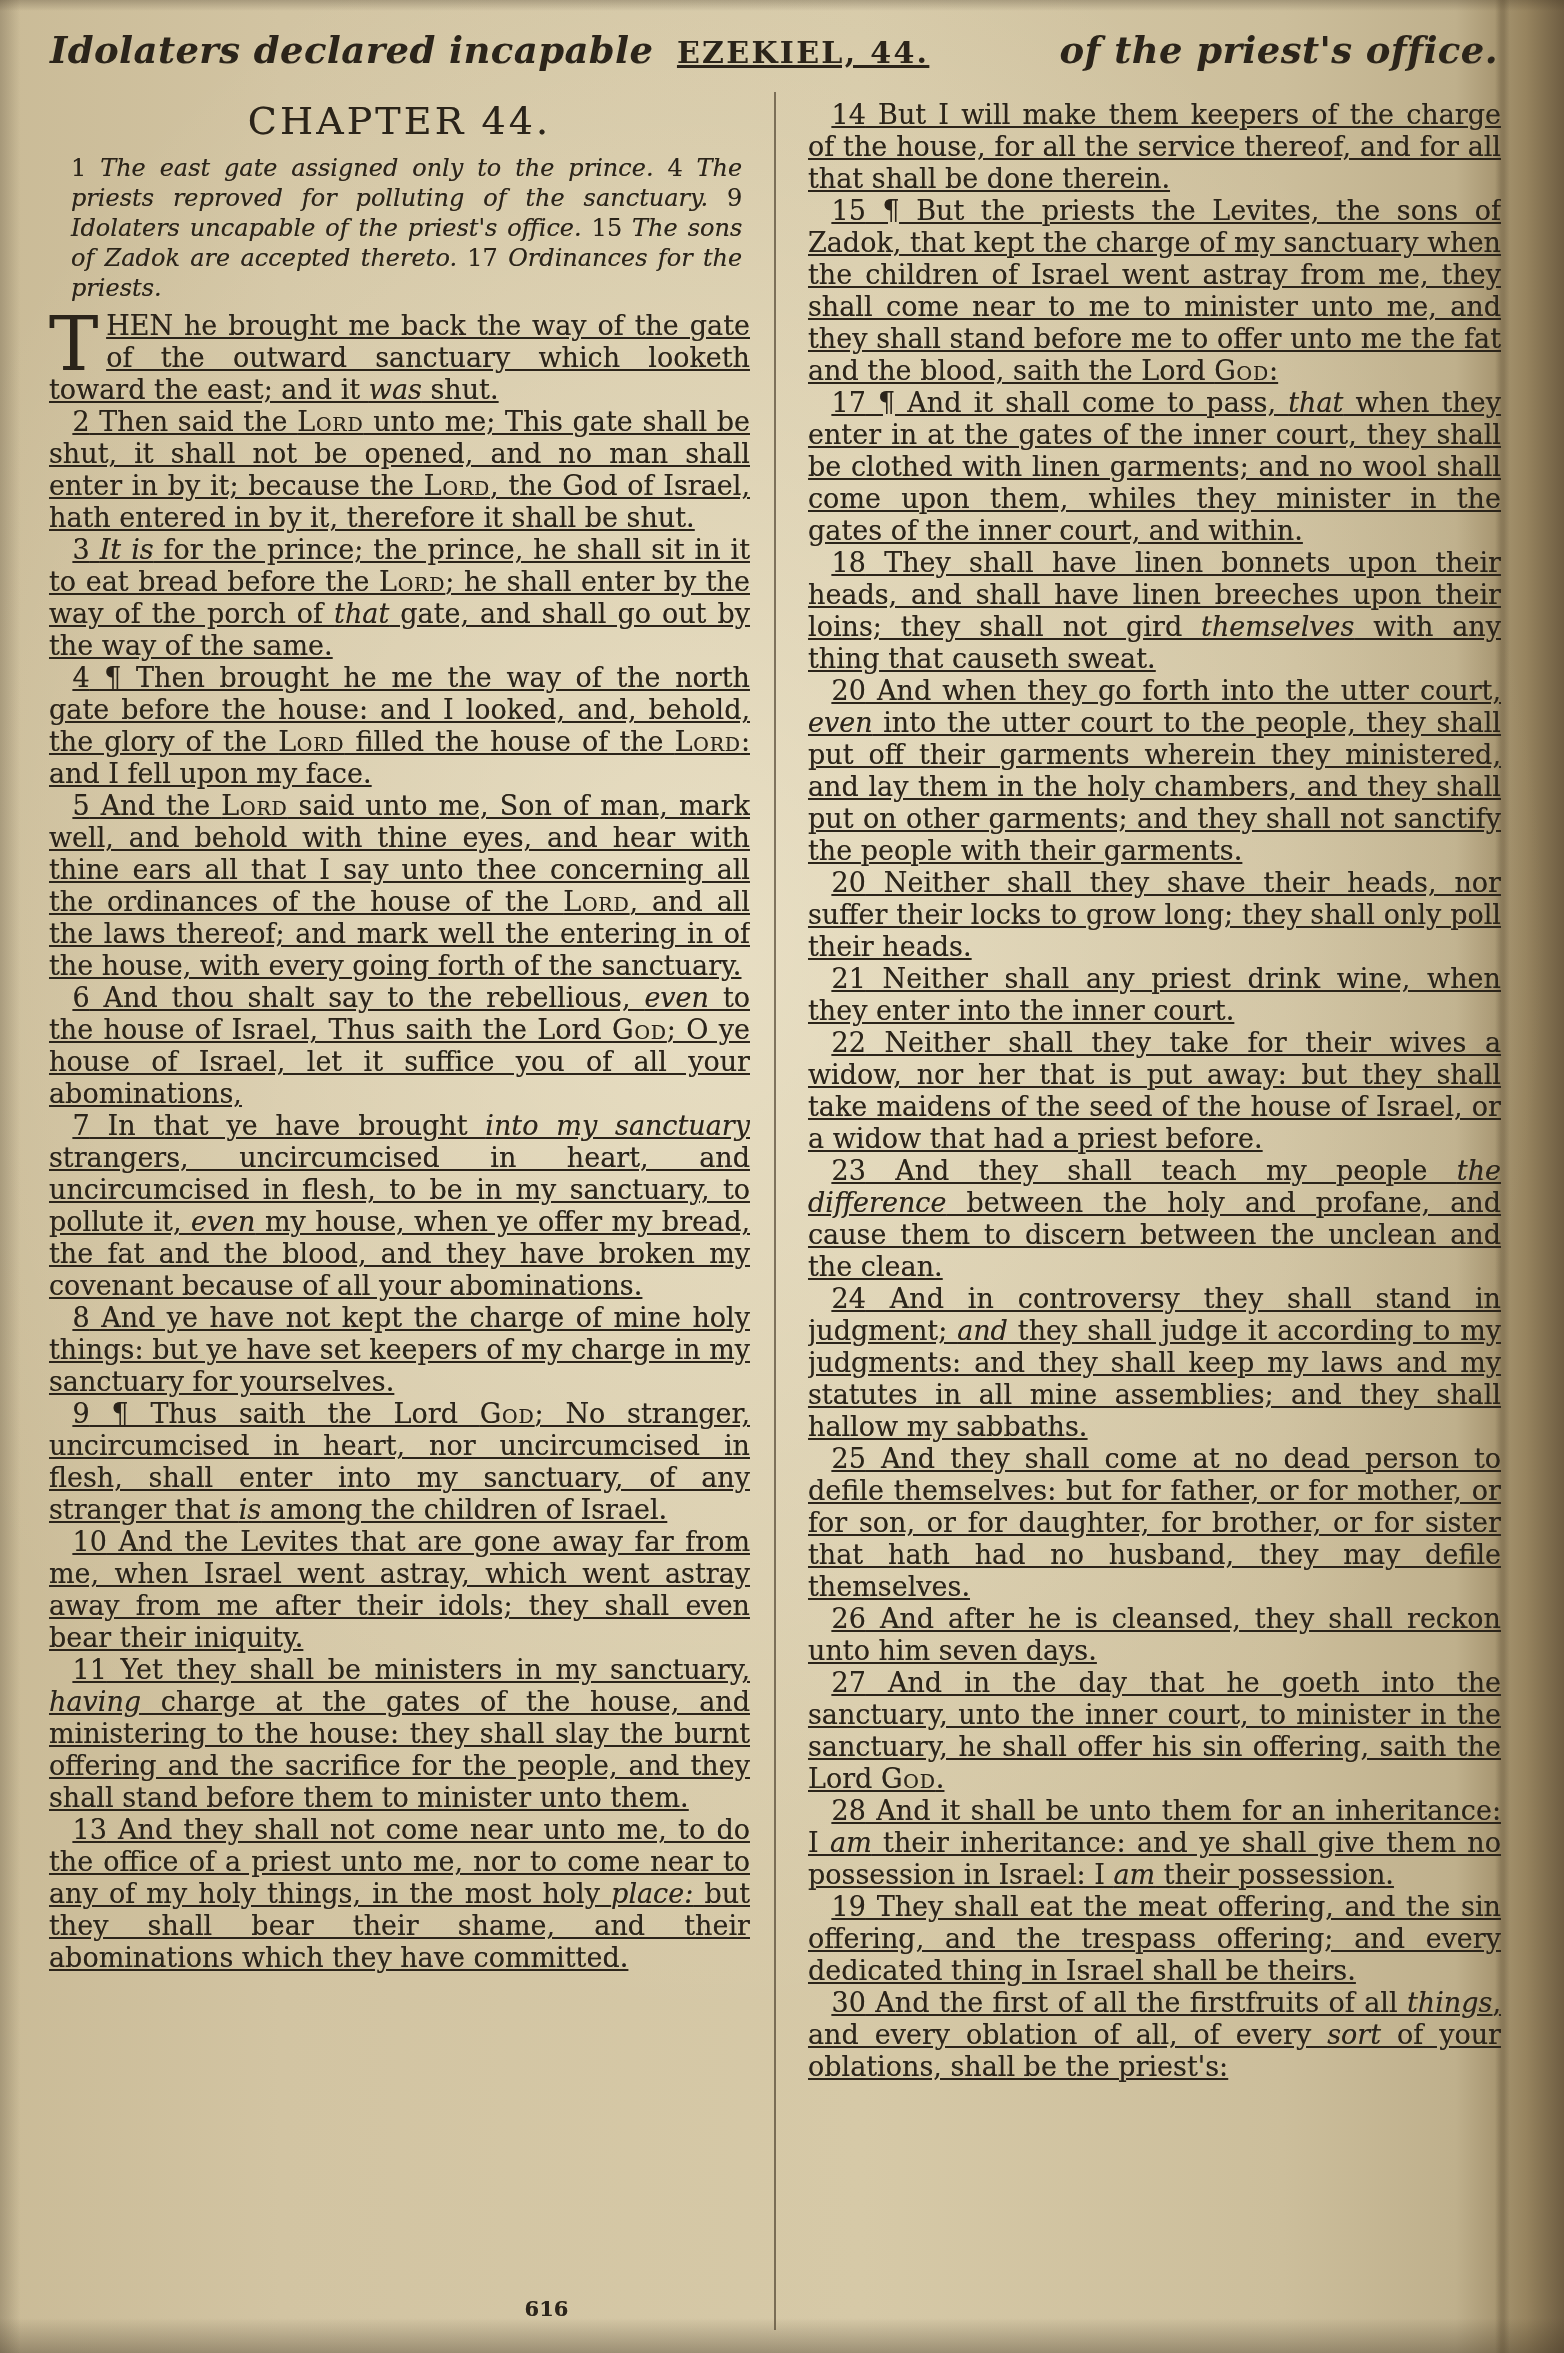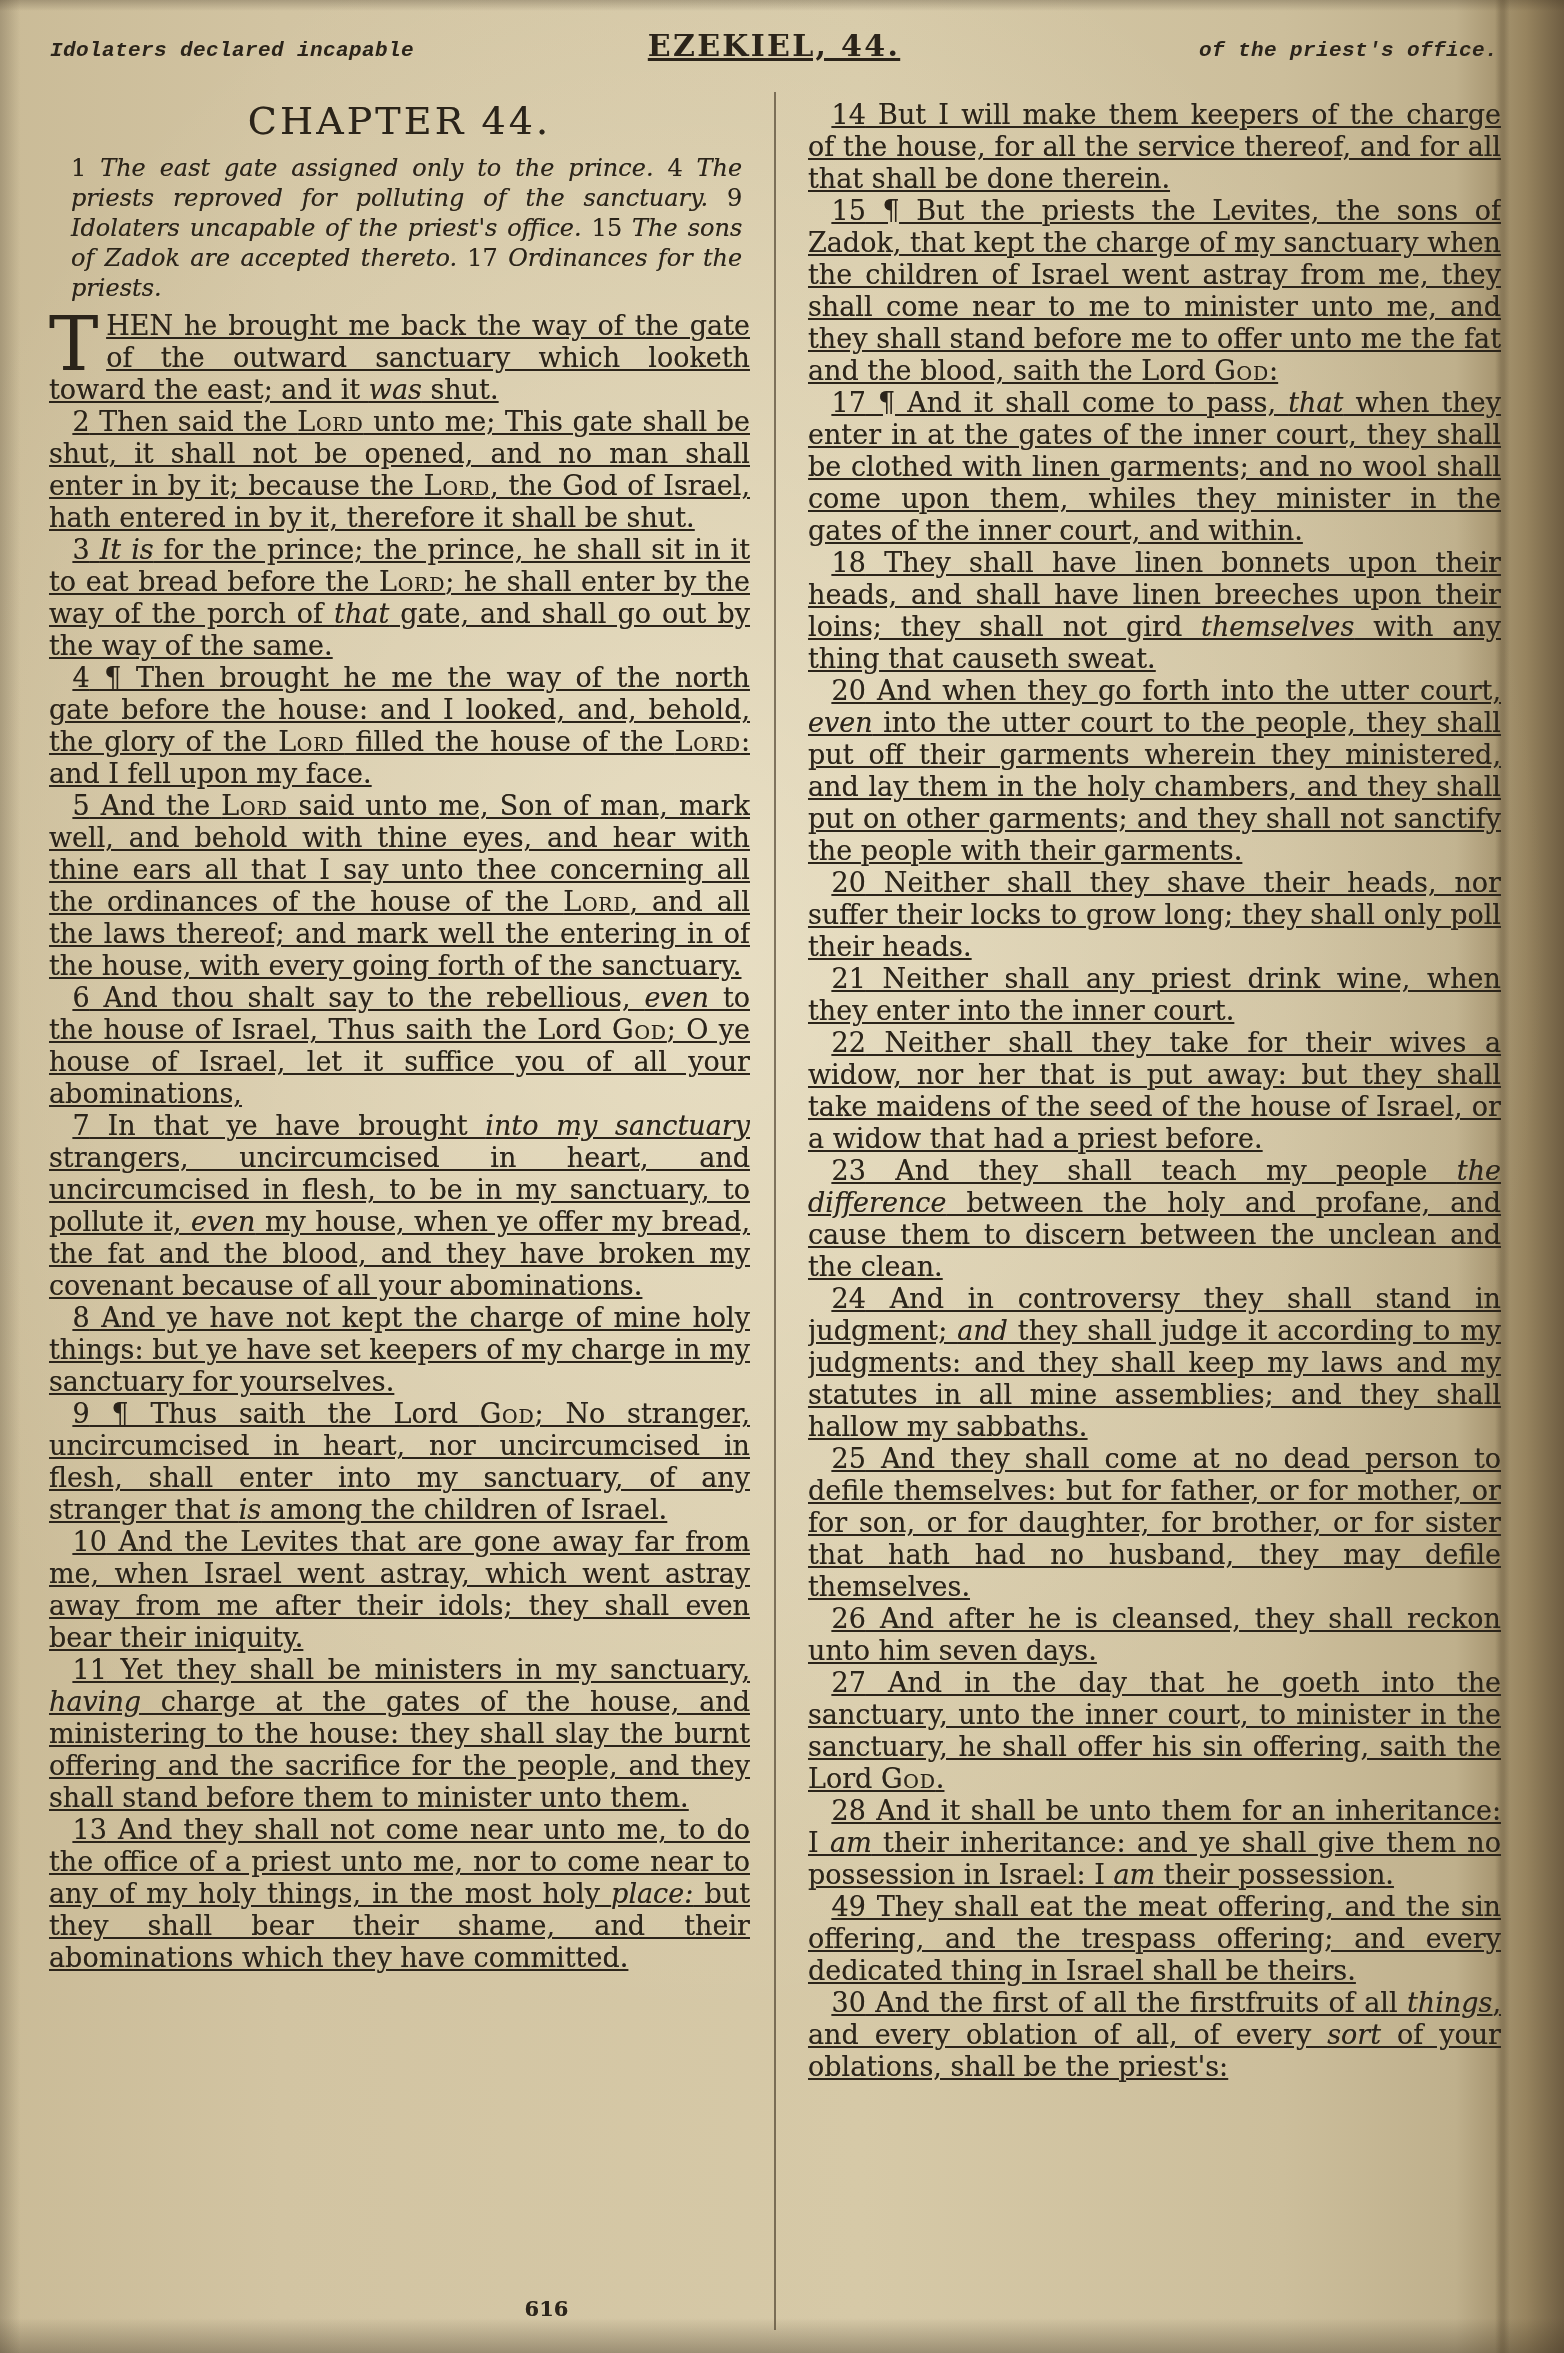--- a/index.html
+++ b/index.html
@@ -37,24 +37,23 @@
     top: 28px;
     left: 50px;
     width: 1448px;
     display: flex;
     align-items: baseline;
   }
   .head-side {
     flex: 1;
     font-style: italic;
     font-weight: 700;
-    font-size: 21px;
+    font-size: 37px;
     letter-spacing: 0.4px;
     white-space: nowrap;
-    font-family: Liberation Mono, monospace;
   }
   .head-right { text-align: right; }
   .head-center {
     font-size: 30px;
     font-weight: 700;
     letter-spacing: 2.3px;
     white-space: nowrap;
     padding: 0 23.5px;
     text-decoration: underline;
   }
@@ -142,18 +141,18 @@
     <p class="verse"><span class="vnum">20</span> And when they go forth into the utter court, <em>even</em> into the utter court to the people, they shall put off their garments wherein they ministered, and lay them in the holy chambers, and they shall put on other garments; and they shall not sanctify the people with their garments.</p>
     <p class="verse"><span class="vnum">20</span> Neither shall they shave their heads, nor suffer their locks to grow long; they shall only poll their heads.</p>
     <p class="verse"><span class="vnum">21</span> Neither shall any priest drink wine, when they enter into the inner court.</p>
     <p class="verse"><span class="vnum">22</span> Neither shall they take for their wives a widow, nor her that is put away: but they shall take maidens of the seed of the house of Israel, or a widow that had a priest before.</p>
     <p class="verse"><span class="vnum">23</span> And they shall teach my people <em>the difference</em> between the holy and profane, and cause them to discern between the unclean and the clean.</p>
     <p class="verse"><span class="vnum">24</span> And in controversy they shall stand in judgment; <em>and</em> they shall judge it according to my judgments: and they shall keep my laws and my statutes in all mine assemblies; and they shall hallow my sabbaths.</p>
     <p class="verse"><span class="vnum">25</span> And they shall come at no dead person to defile themselves: but for father, or for mother, or for son, or for daughter, for brother, or for sister that hath had no husband, they may defile themselves.</p>
     <p class="verse"><span class="vnum">26</span> And after he is cleansed, they shall reckon unto him seven days.</p>
     <p class="verse"><span class="vnum">27</span> And in the day that he goeth into the sanctuary, unto the inner court, to minister in the sanctuary, he shall offer his sin offering, saith the Lord <span class="sc">God</span>.</p>
     <p class="verse"><span class="vnum">28</span> And it shall be unto them for an inheritance: I <em>am</em> their inheritance: and ye shall give them no possession in Israel: I <em>am</em> their possession.</p>
-    <p class="verse"><span class="vnum">49</span> They shall eat the meat offering, and the sin offering, and the trespass offering; and every dedicated thing in Israel shall be theirs.</p>
+    <p class="verse"><span class="vnum">19</span> They shall eat the meat offering, and the sin offering, and the trespass offering; and every dedicated thing in Israel shall be theirs.</p>
     <p class="verse"><span class="vnum">30</span> And the first of all the firstfruits of all <em>things</em>, and every oblation of all, of every <em>sort</em> of your oblations, shall be the priest's:</p>
   </div>
 
 <div class="page-number">616</div>
 
 
 </body></html>

